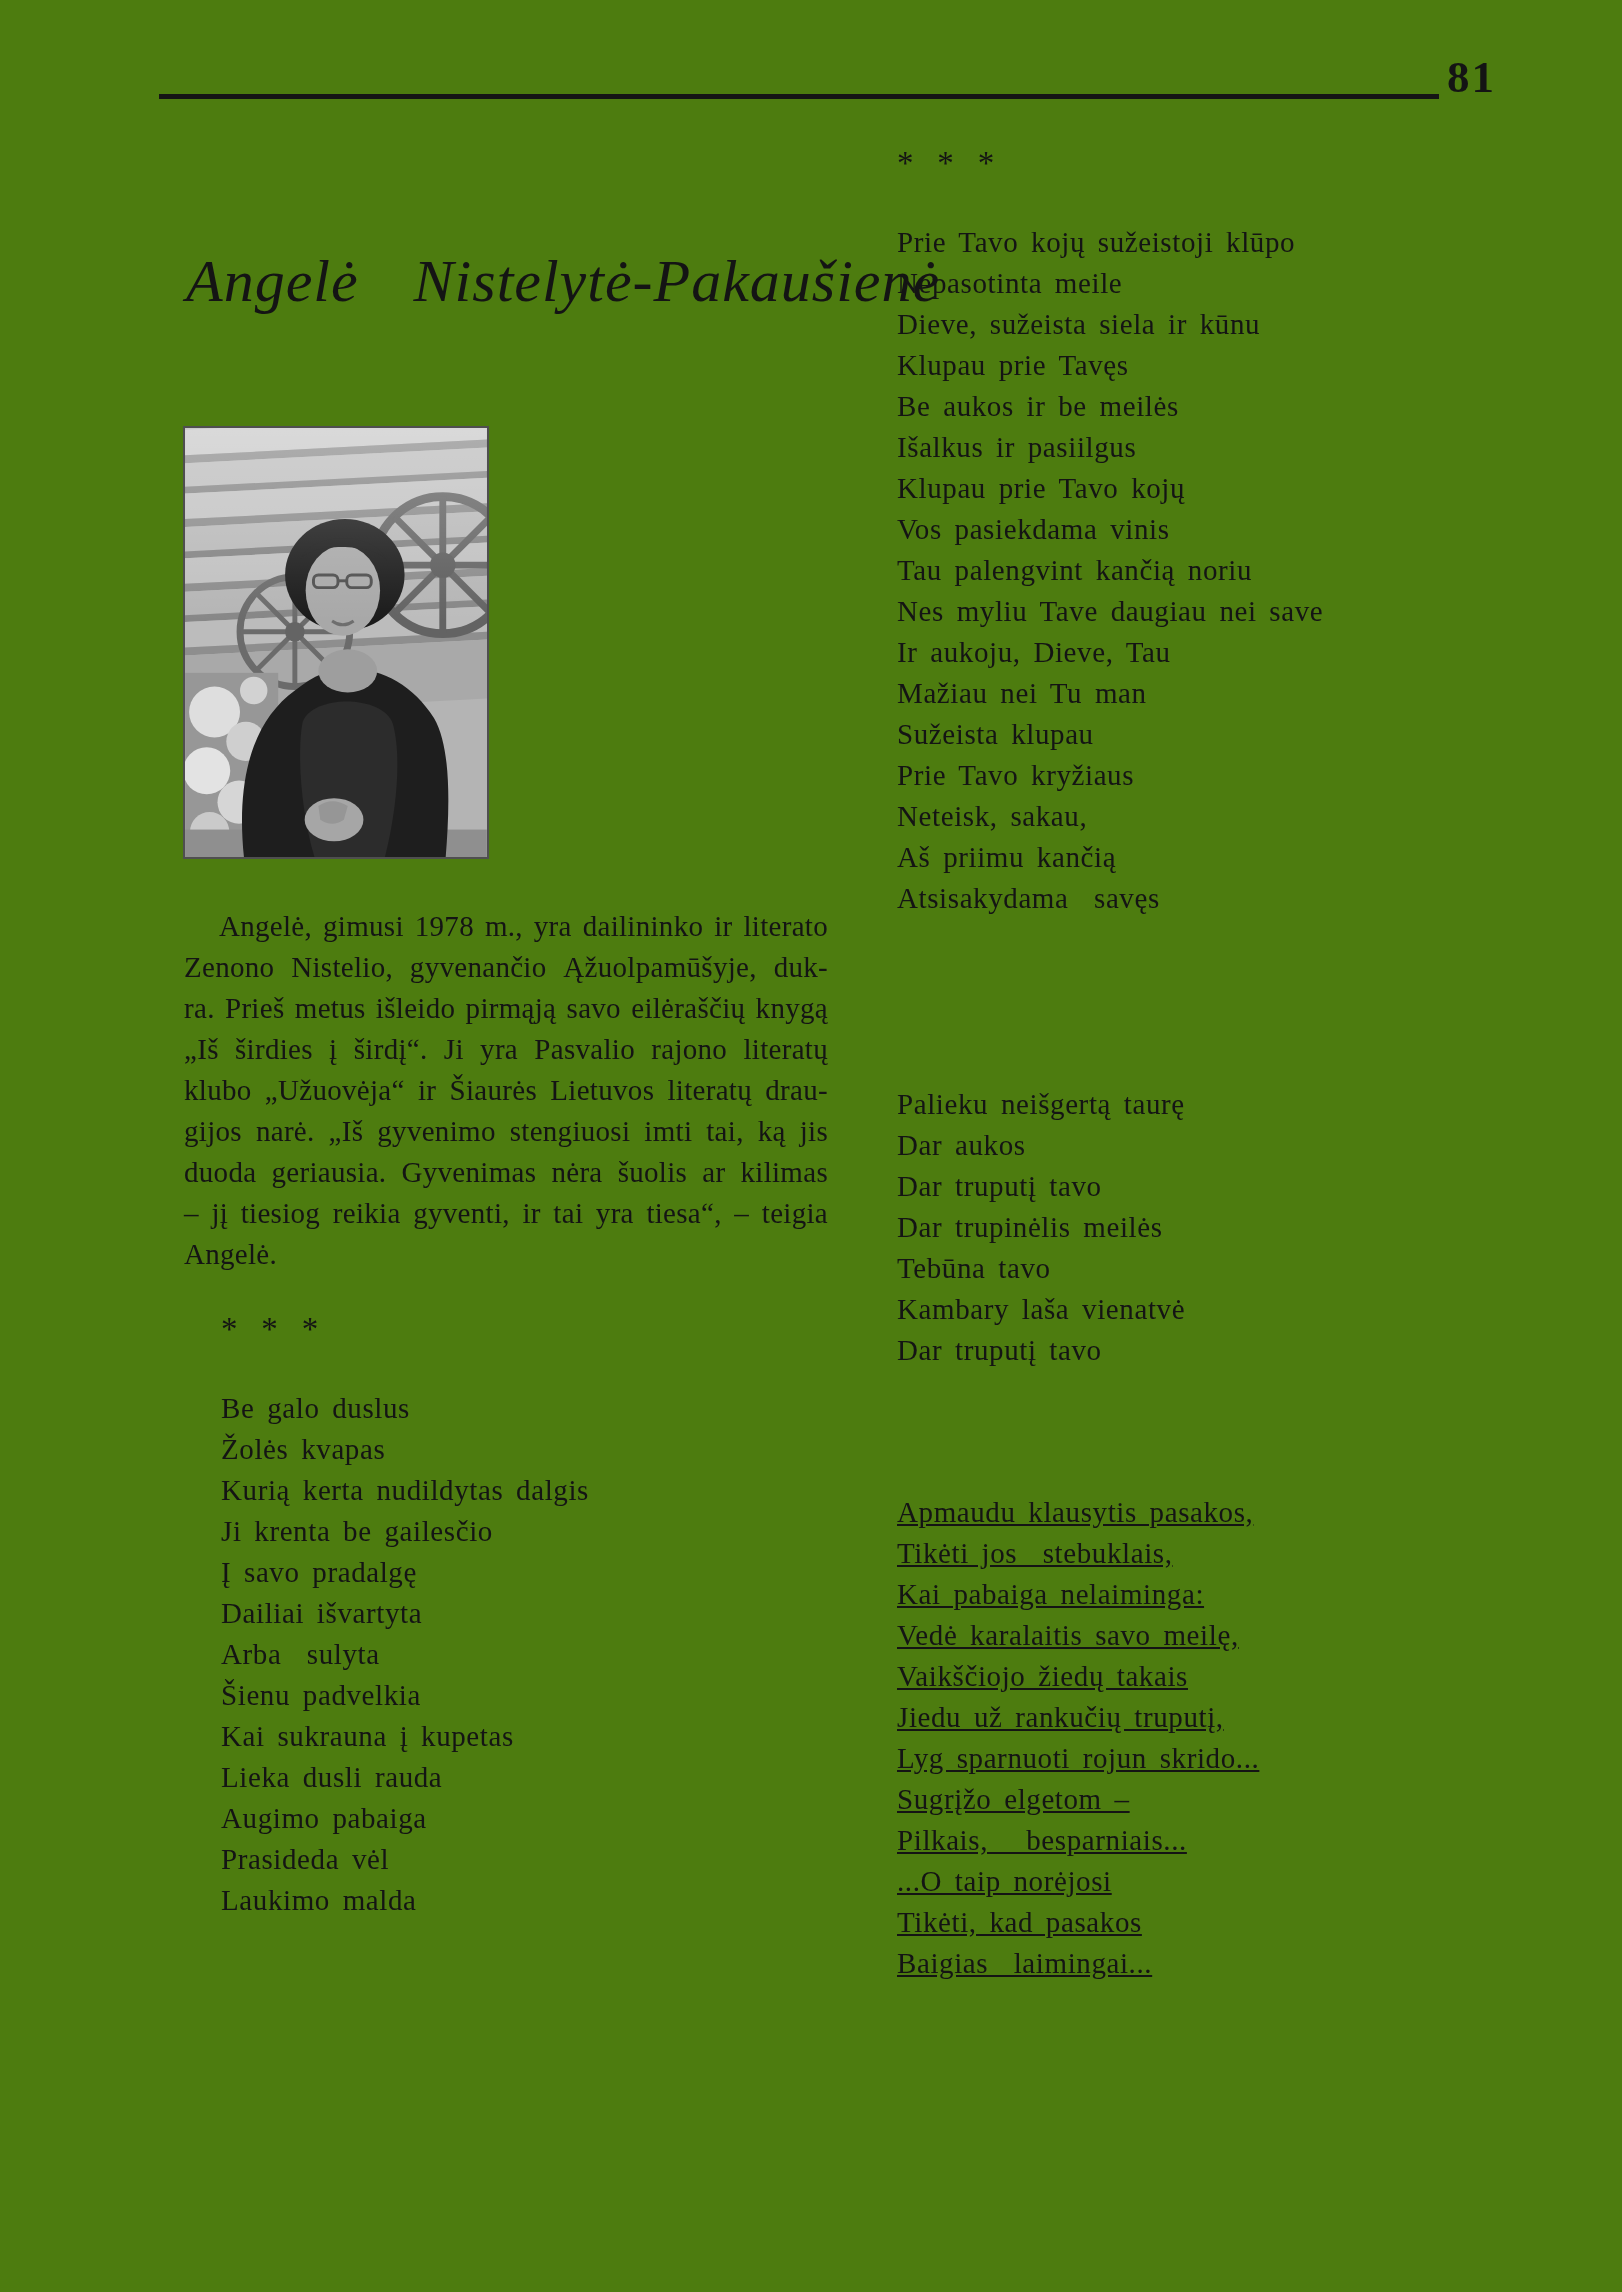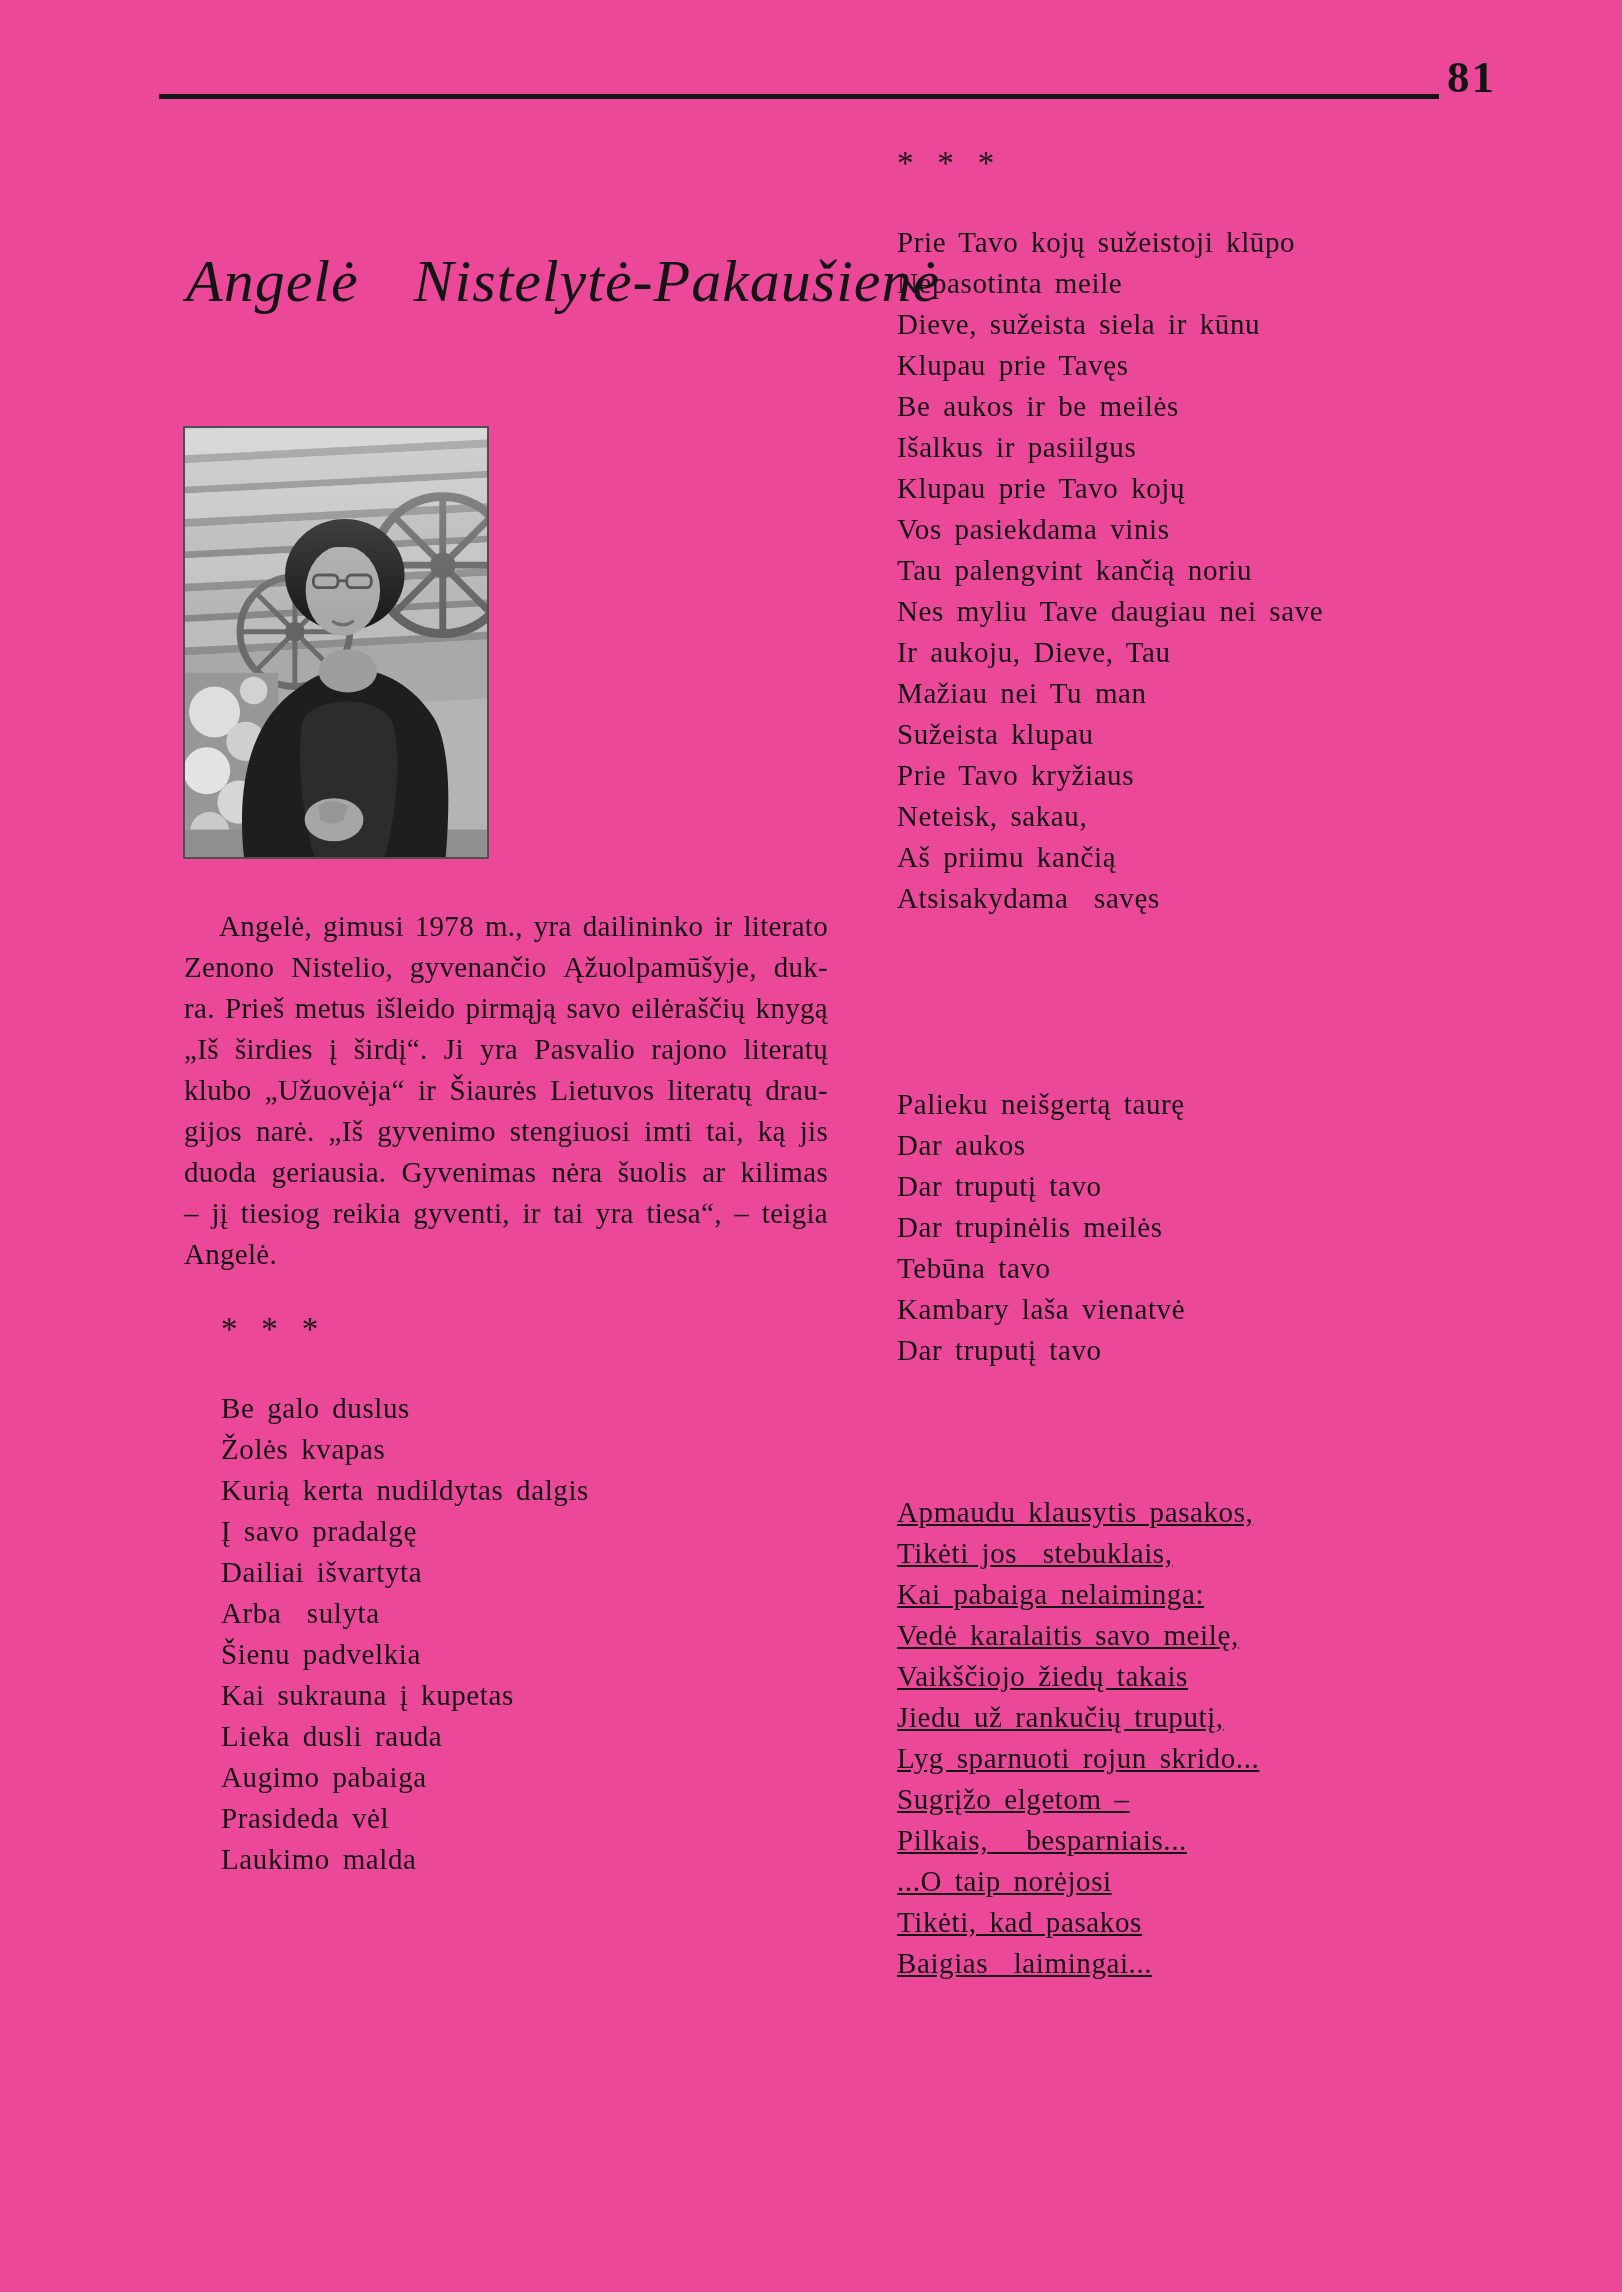--- a/index.html
+++ b/index.html
@@ -1,20 +1,20 @@
 <!DOCTYPE html>
 <html><head>
 <meta charset="utf-8">
 <style>
   html, body { margin: 0; padding: 0; background: #e8e8e8; }
   .sheet {
     position: relative;
     width: 1622px;
     height: 2293px;
-    background: #ec4899;
+    background: #4d7c0f;
     font-family: "Liberation Serif", "DejaVu Serif", serif;
     color: #141414;
     overflow: hidden;
   }
   .rule {
     position: absolute;
     left: 159px; top: 94px;
     width: 1280px; height: 4.9px;
     background: #151515;
   }
@@ -176,20 +176,21 @@
       <div class="bio-line">– jį tiesiog reikia gyventi, ir tai yra tiesa“, – teigia</div>
       <div class="bio-line">Angelė.</div>
     </div>
 
   <div class="stars stars-left">* * *</div>
 
   <div class="poem poem-left">
       <div class="poem-line">Be galo duslus</div>
       <div class="poem-line">Žolės kvapas</div>
       <div class="poem-line">Kurią kerta nudildytas dalgis</div>
+      <div class="poem-line">Ji krenta be gailesčio</div>
       <div class="poem-line">Į savo pradalgę</div>
       <div class="poem-line">Dailiai išvartyta</div>
       <div class="poem-line">Arba  sulyta</div>
       <div class="poem-line">Šienu padvelkia</div>
       <div class="poem-line">Kai sukrauna į kupetas</div>
       <div class="poem-line">Lieka dusli rauda</div>
       <div class="poem-line">Augimo pabaiga</div>
       <div class="poem-line">Prasideda vėl</div>
       <div class="poem-line">Laukimo malda</div>
     </div>

